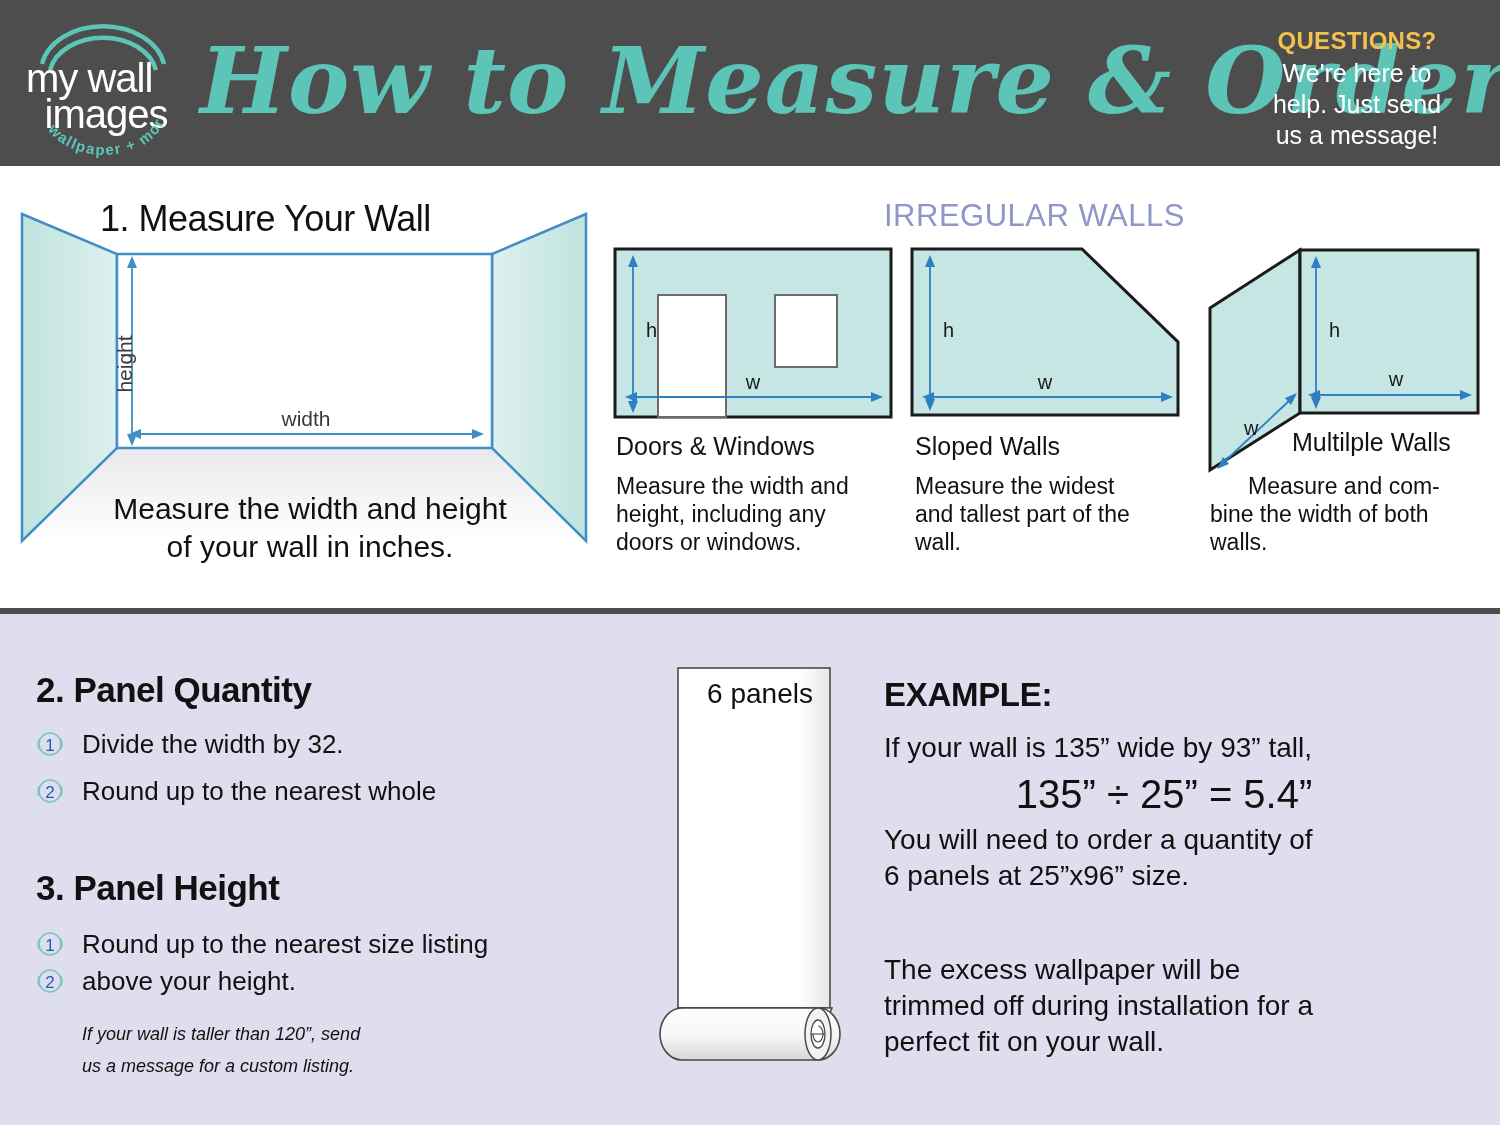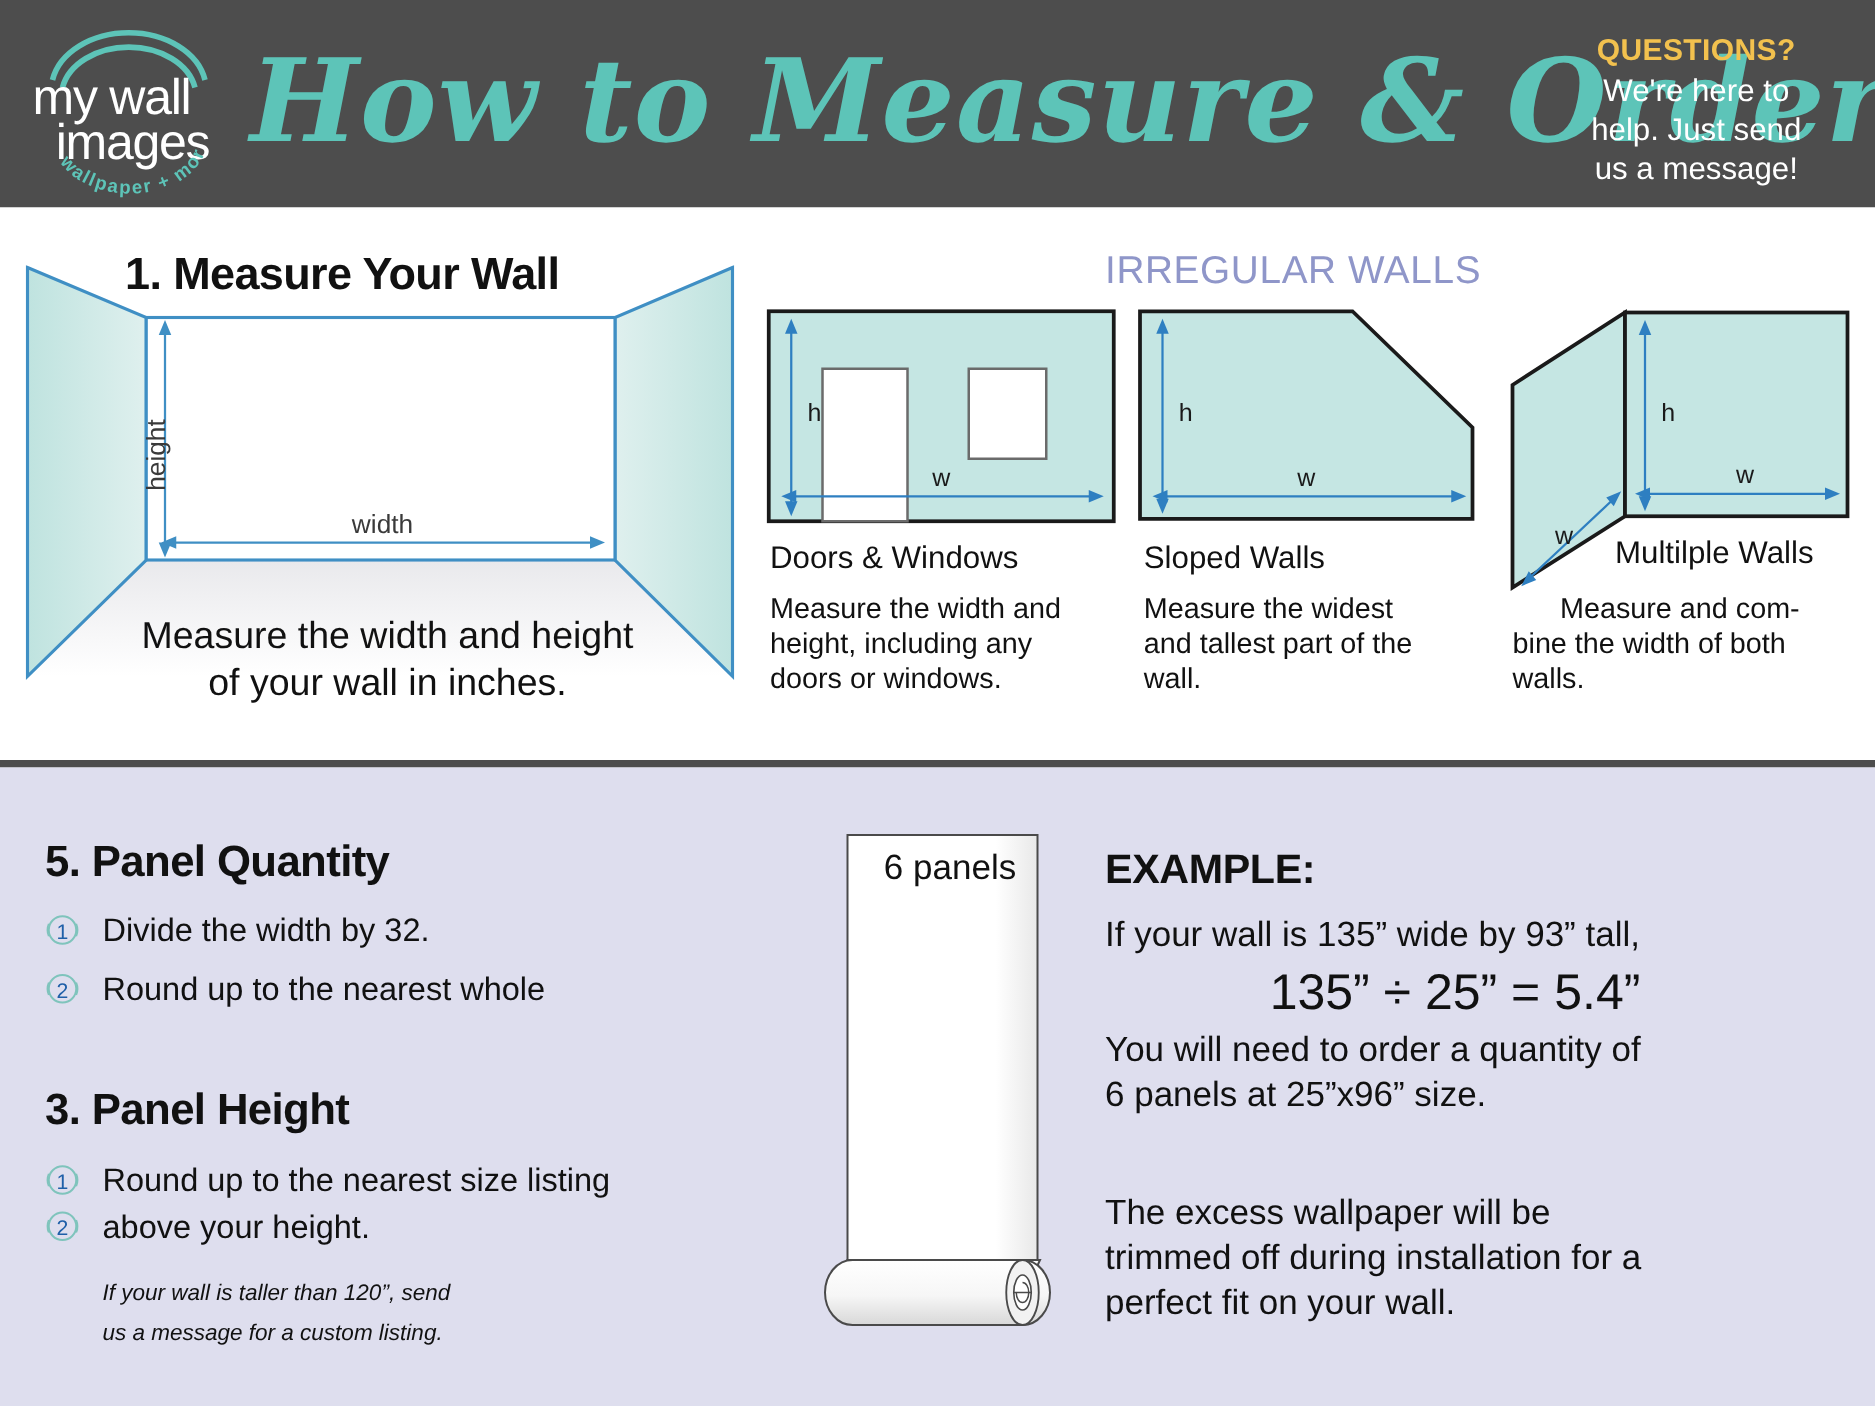--- a/index.html
+++ b/index.html
@@ -60,21 +60,21 @@
     position:absolute; left:0; top:166px; width:1500px; height:448px;
     background:#ffffff;
   }
   .divider {
     position:absolute; left:0; top:608px; width:1500px; height:6px;
     background:#4d4d4d;
   }
 
   .step1-title {
     position:absolute; left:100px; top:198px;
-    font-size:36px; font-weight:bold; color:#111; letter-spacing:-0.5px;
+    font-size:36px; font-weight:normal; color:#111; letter-spacing:-0.5px;
   }
   .step1-cap {
     position:absolute; left:60px; top:490px; width:500px;
     text-align:center; font-size:30px; line-height:38px; color:#111;
   }
 
   .irregular-title {
     position:absolute; left:884px; top:198px;
     font-size:31px; color:#8f96c9; letter-spacing:0.5px; font-weight:400;
   }
@@ -276,21 +276,21 @@
 <div class="diagram-desc" style="left:1248px; top:472px; width:250px;">
   <div>Measure and com-</div>
   <div style="margin-left:-38px;">bine the width of both</div>
   <div style="margin-left:-38px;">walls.</div>
 </div>
 
 <div class="divider"></div>
 
 <div class="bottom-section"></div>
 
-<div class="sec-head" style="left:36px; top:670px;">5. Panel Quantity</div>
+<div class="sec-head" style="left:36px; top:670px;">2. Panel Quantity</div>
 
 <svg class="num-circle" style="left:34px; top:728px;" viewBox="0 0 32 32">
   <circle cx="16" cy="16" r="11" fill="none" stroke="#7fc4bc" stroke-width="1.6"></circle>
   <path d="M 5 11 A 13 13 0 0 0 5 21" fill="none" stroke="#7fc4bc" stroke-width="1.4"></path>
   <path d="M 27 11 A 13 13 0 0 1 27 21" fill="none" stroke="#7fc4bc" stroke-width="1.4"></path>
   <text x="16" y="23" font-family="Liberation Sans, sans-serif" font-size="17" fill="#1f5fa8" text-anchor="middle" id="b21">1</text>
 </svg>
 <div class="bullet-text" style="left:82px; top:728px; width:470px;">Divide the width by 32.</div>
 
 <svg class="num-circle" style="left:34px; top:775px;" viewBox="0 0 32 32">

